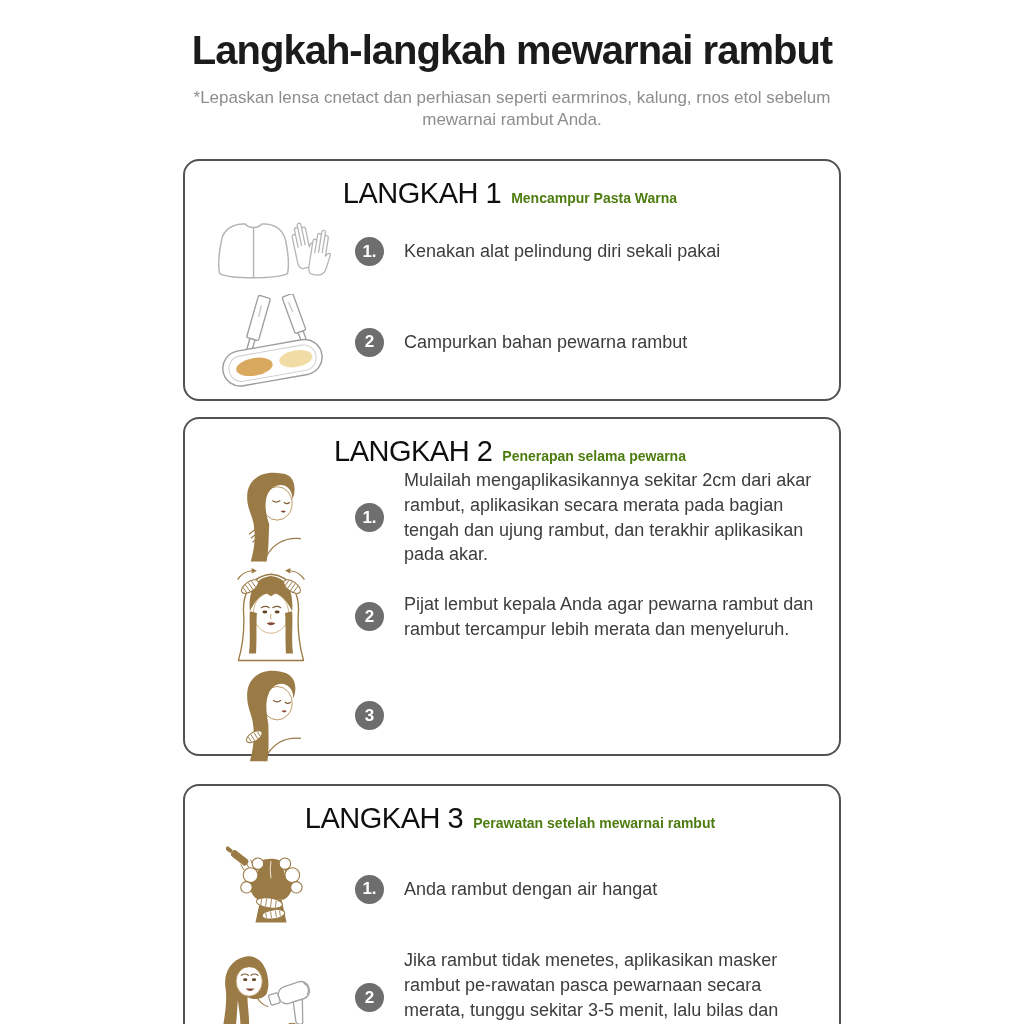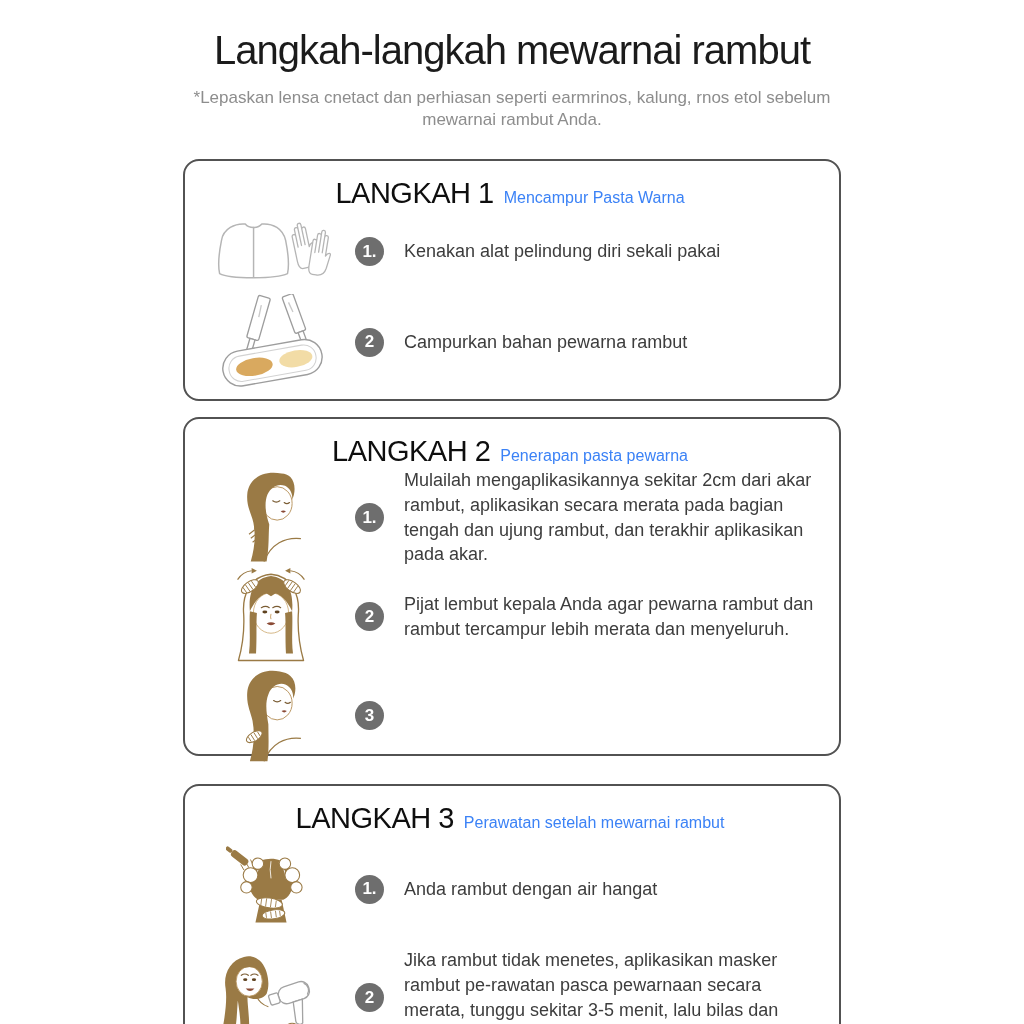--- a/index.html
+++ b/index.html
@@ -1,27 +1,27 @@
 <!DOCTYPE html>
 <html><head>
 <meta charset="utf-8">
 <style>
   html,body{margin:0;padding:0;background:#ffffff;}
   body{width:1024px;height:1024px;font-family:"Liberation Sans",sans-serif;overflow:hidden;}
   .page{padding-top:28px;}
-  .title{margin:0 auto 14px;text-align:center;font-size:40px;font-weight:normal;color:#1b1b1b;letter-spacing:-1px;}
+  .title{margin:0 auto 14px;text-align:center;font-size:40px;font-weight:bold;color:#1b1b1b;letter-spacing:-1px;}
   .subtitle{width:670px;margin:0 auto 27px;text-align:center;color:#8d8d8d;font-size:17px;line-height:1.32;}
   .box{width:658px;margin:0 auto 16px;border:2px solid #525252;border-radius:16px;box-sizing:border-box;
        display:flex;flex-direction:column;padding:8px 10px 8px 6px;background:#fff;}
   .box-1{height:242px;}
   .box-2{height:339px;}
   .box-3{height:278px;margin-top:28px;}
   .box-header{text-align:center;padding:8px 0 0;flex:none;}
   .h-big{font-size:29px;font-weight:normal;color:#0e0e0e;letter-spacing:-0.5px;}
-  .h-sub{font-size:16px;font-weight:normal;color:#3b82f6;margin-left:10px;}
+  .h-sub{font-size:14px;font-weight:bold;color:#4d7c0f;margin-left:10px;}
   .row{flex:1;display:flex;align-items:center;}
   .icon-cell{width:160px;flex:none;display:flex;justify-content:center;align-items:center;}
   .badge{flex:none;width:29px;height:29px;border-radius:50%;background:#6e6e6e;color:#fff;font-weight:bold;
          font-size:17px;display:flex;align-items:center;justify-content:center;margin:0 20px 0 4px;}
   .step-text{font-size:18px;color:#3d3d3d;line-height:1.38;max-width:445px;padding-right:8px;}
   svg{display:block;}
 </style>
 </head>
 <body>
 
@@ -76,21 +76,21 @@
           </g>
         </svg>
       </div>
       <div class="badge">2</div>
       <div class="step-text">Campurkan bahan pewarna rambut</div>
     </div>
   </section>
 
   <section class="box box-2">
     <div class="box-header">
-      <span class="h-big">LANGKAH 2</span><span class="h-sub">Penerapan pasta pewarna</span>
+      <span class="h-big">LANGKAH 2</span><span class="h-sub">Penerapan selama pewarna</span>
     </div>
 
     <div class="row">
       <div class="icon-cell">
         <svg viewBox="0 0 100 112" width="88" height="99">
           <ellipse cx="57" cy="40" rx="17" ry="19" fill="#fff" stroke="#b8945e" stroke-width="1.1"></ellipse>
           <path d="M62,6 C38,2 24,14 23,30 C22,44 28,52 30,62 C33,78 31,92 27,106 L45,106 C48,90 47,76 48,64 C44,52 42,40 46,30 C50,21 58,17 66,20 C72,23 75,30 74,36 C78,28 78,16 72,10 C69,7 66,6.5 62,6 Z" fill="#9a7a45"></path>
           <path d="M52,37 q4,3 8,0" stroke="#7a5c33" stroke-width="1.4" fill="none" stroke-linecap="round"></path>
           <path d="M65,39 q3,2.5 6,0" stroke="#7a5c33" stroke-width="1.4" fill="none" stroke-linecap="round"></path>
           <path d="M61,49 q3,-2 6,0 q-3,3 -6,0 Z" fill="#8a4a35"></path>

